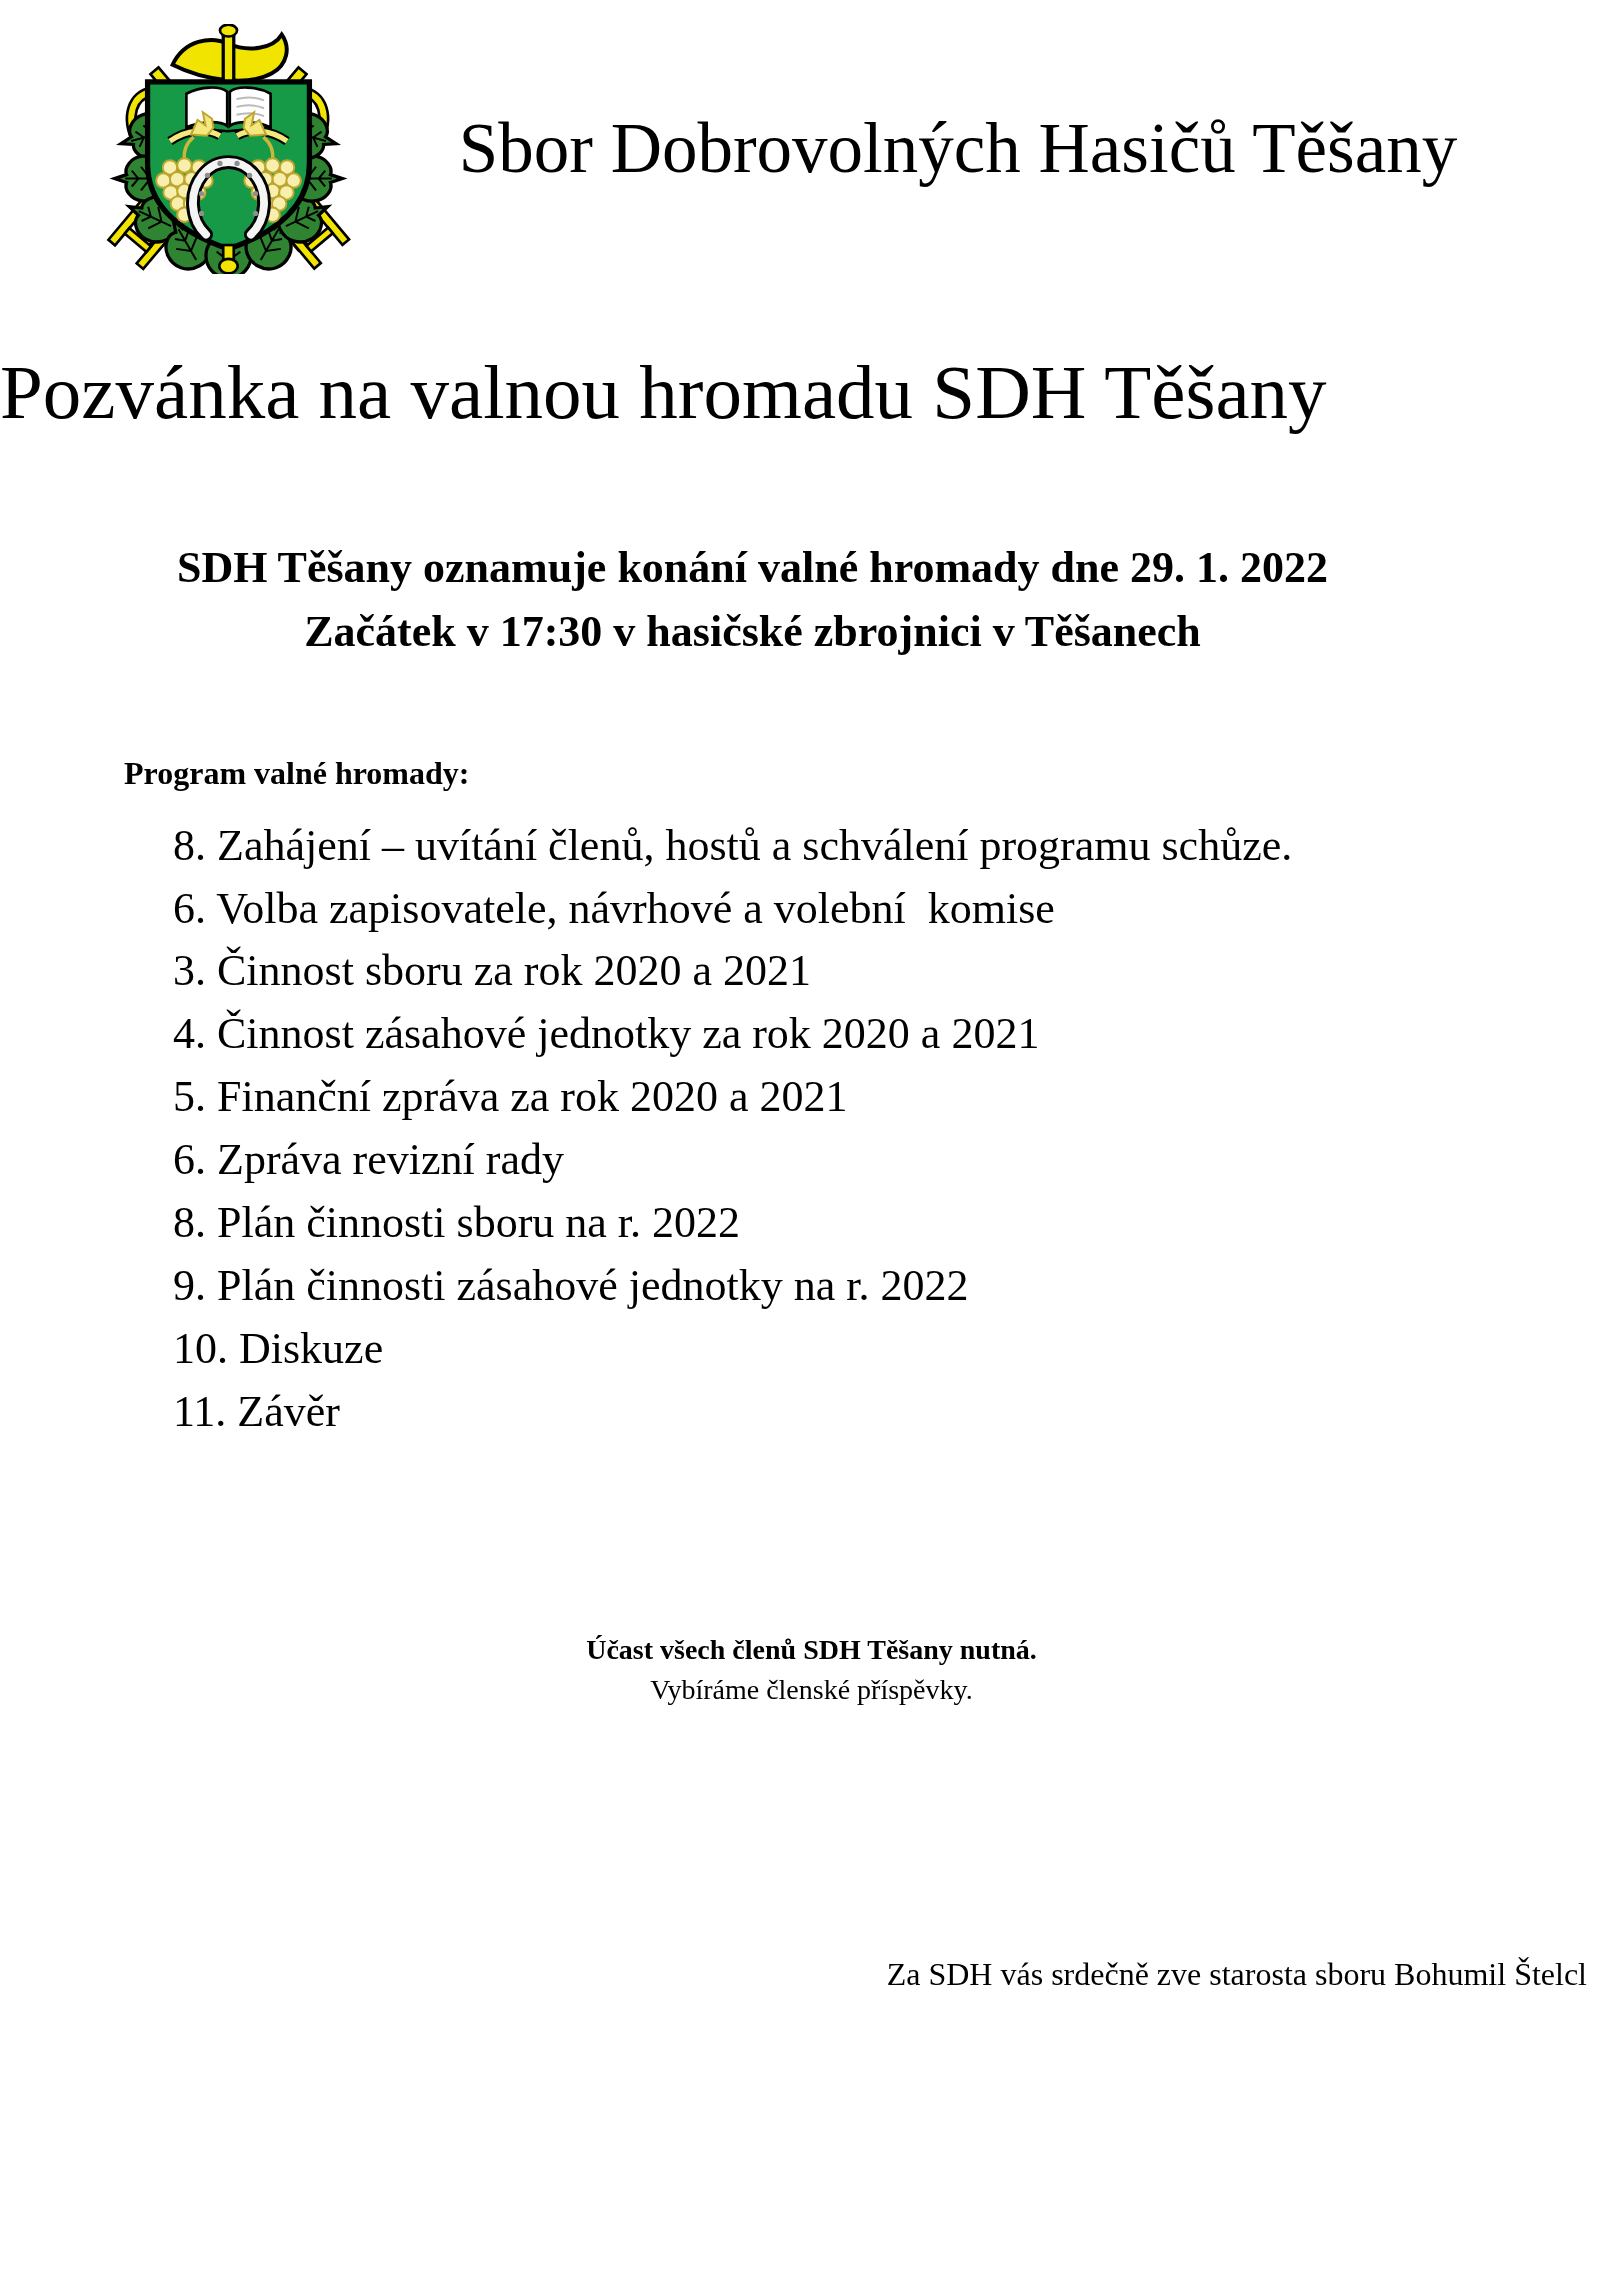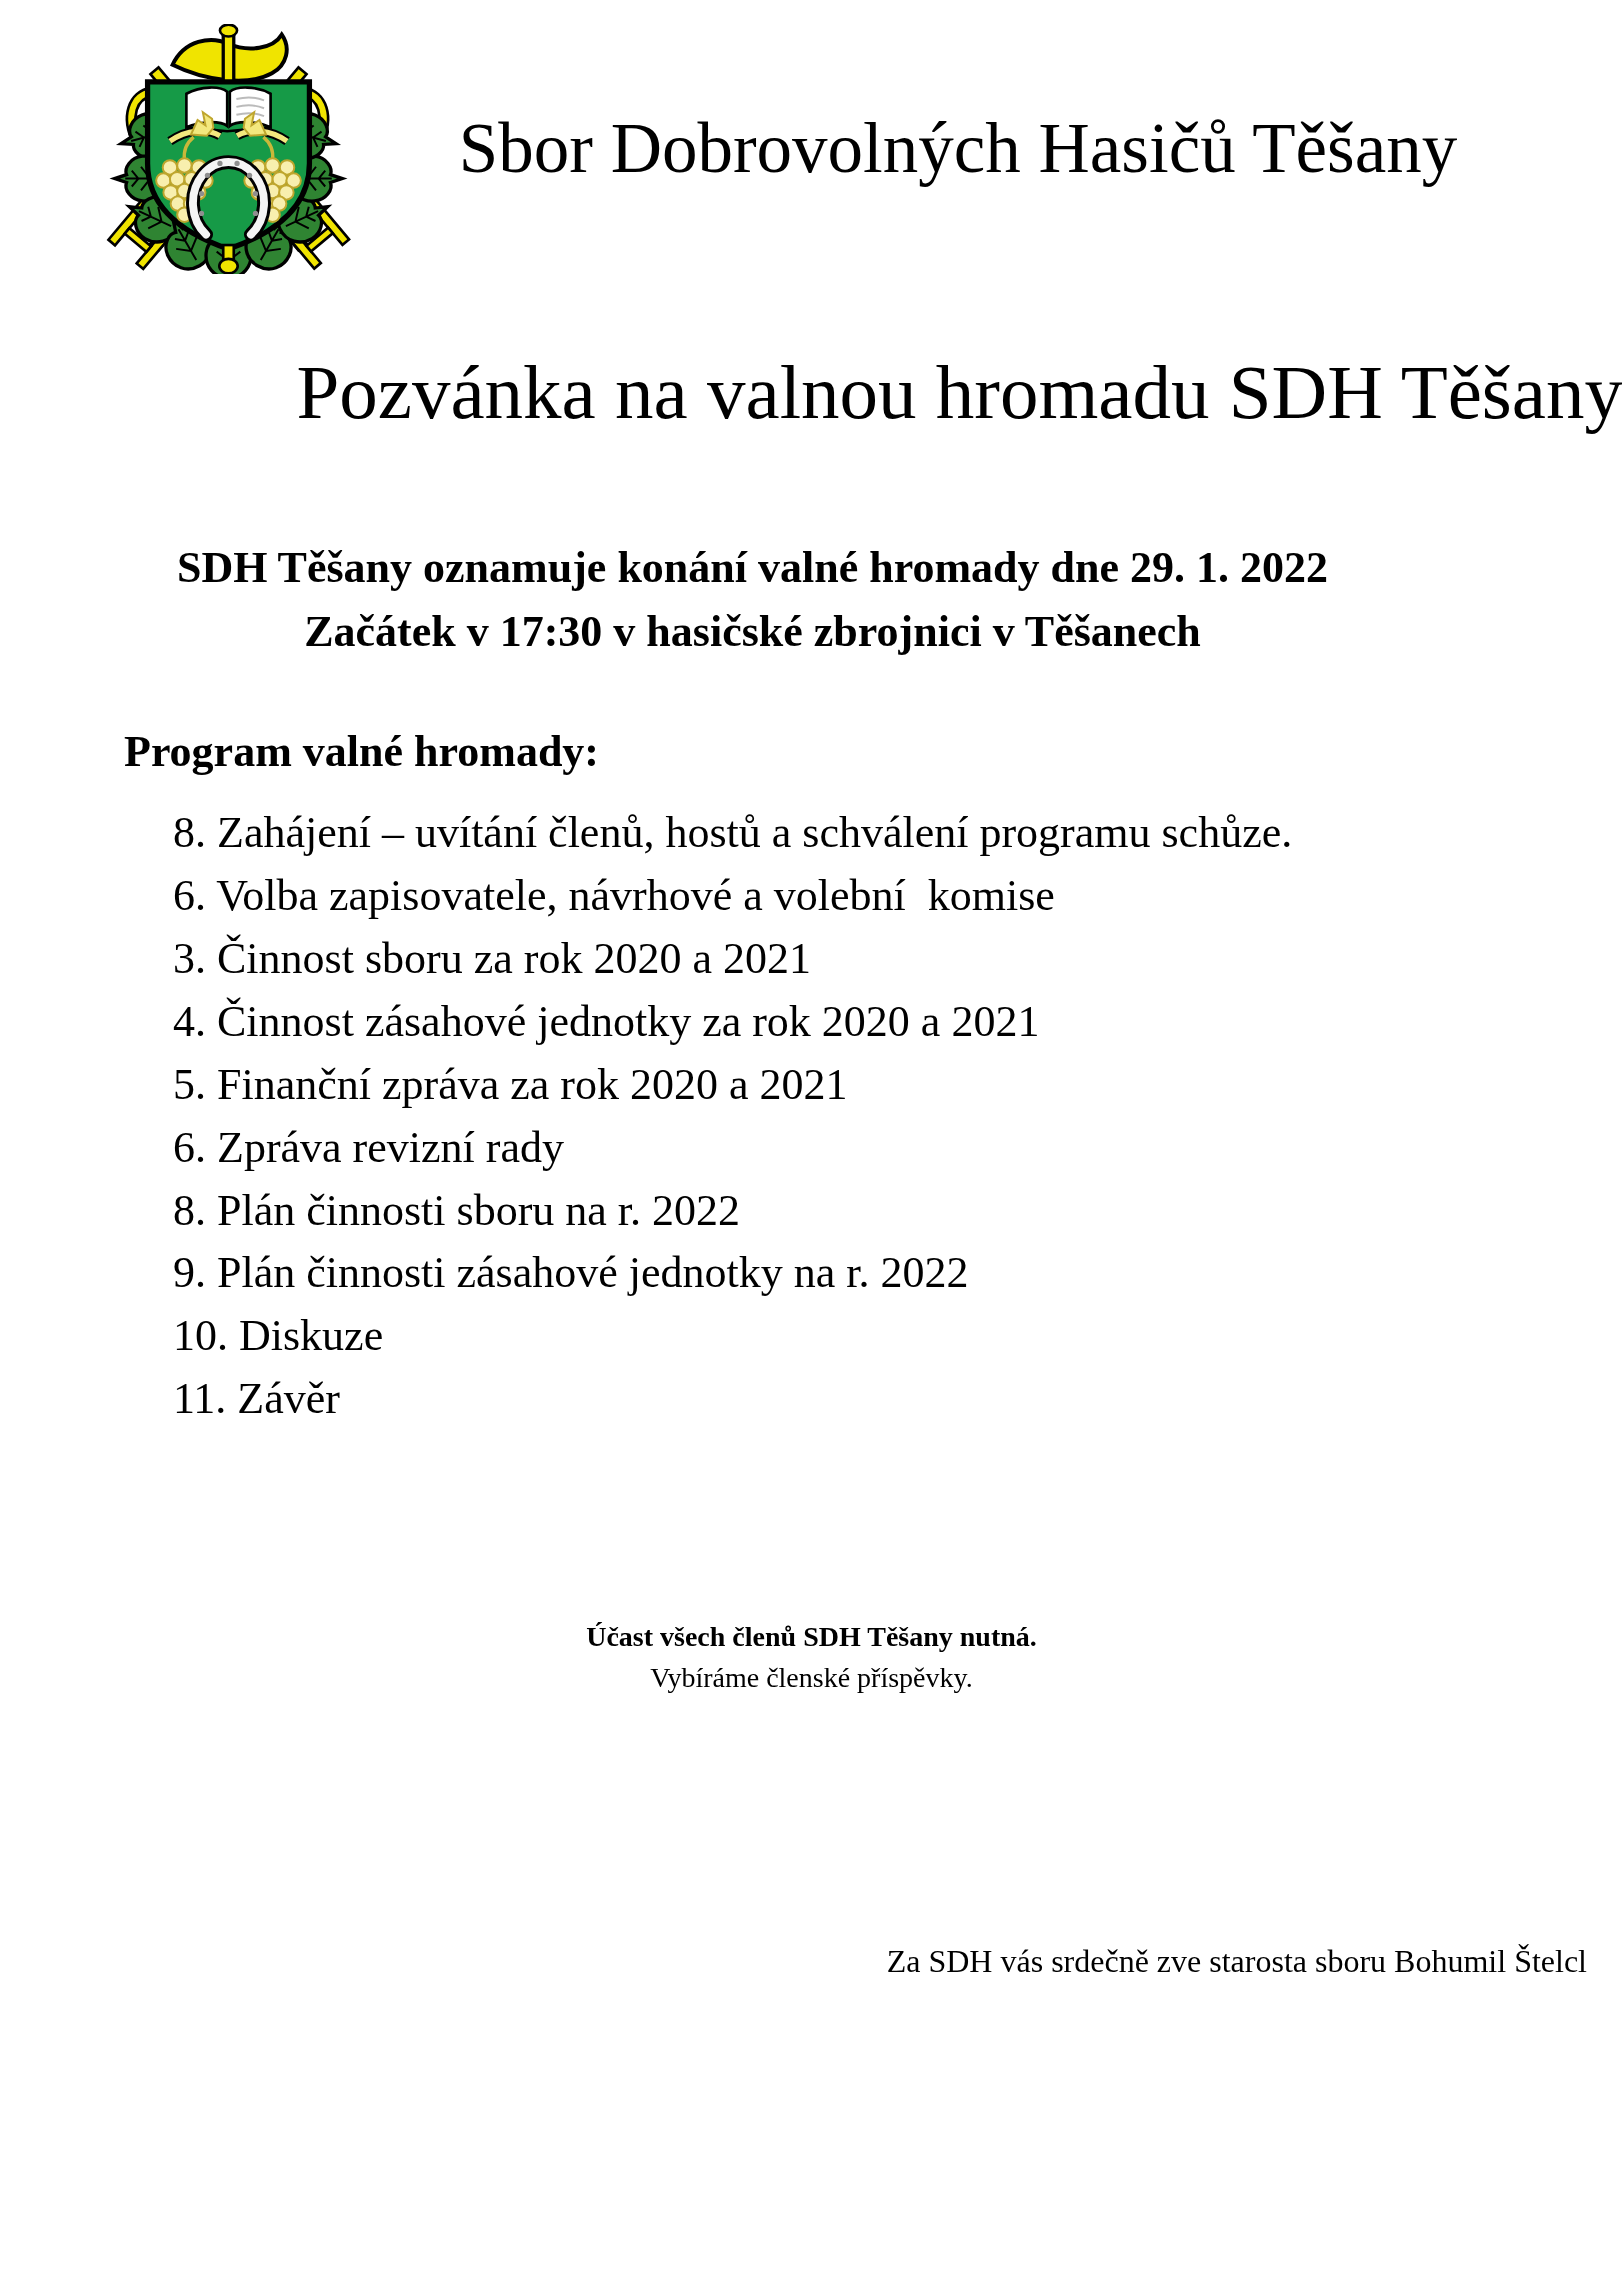--- a/index.html
+++ b/index.html
@@ -29,39 +29,39 @@
     flex: 1;
     text-align: center;
     font-size: 71px;
     font-weight: normal;
     line-height: 1.2;
     padding-left: 26px;
   }
 
   .doc-title {
     margin-top: 72px;
-    text-align: right;
+    text-align: left;
     font-size: 77px;
     font-weight: normal;
     line-height: 1.2;
   }
 
   .announcement {
     margin-top: 98px;
     margin-right: 118px;
     text-align: center;
     font-size: 44px;
     font-weight: bold;
     line-height: 1.45;
   }
 
   .program-heading {
-    margin-top: 56px;
+    margin-top: 86px;
     margin-left: 124px;
-    font-size: 44px;
+    font-size: 32px;
     font-weight: bold;
     line-height: 1.45;
   }
 
   .program-list {
     margin-top: 18.3px;
     margin-left: 173px;
     margin-right: 79px;
     font-size: 44px;
     line-height: 1.43;

